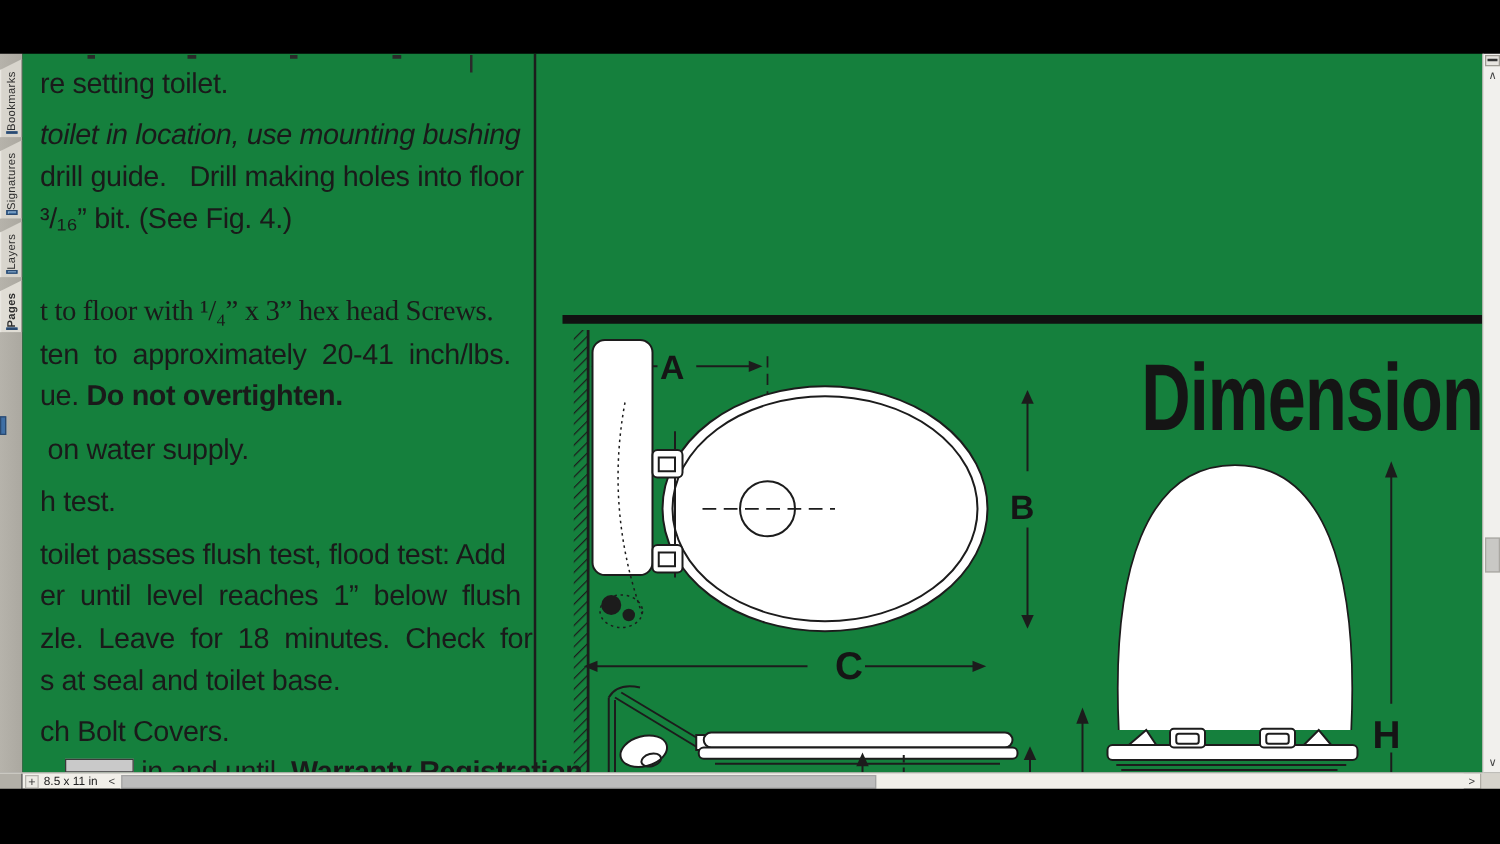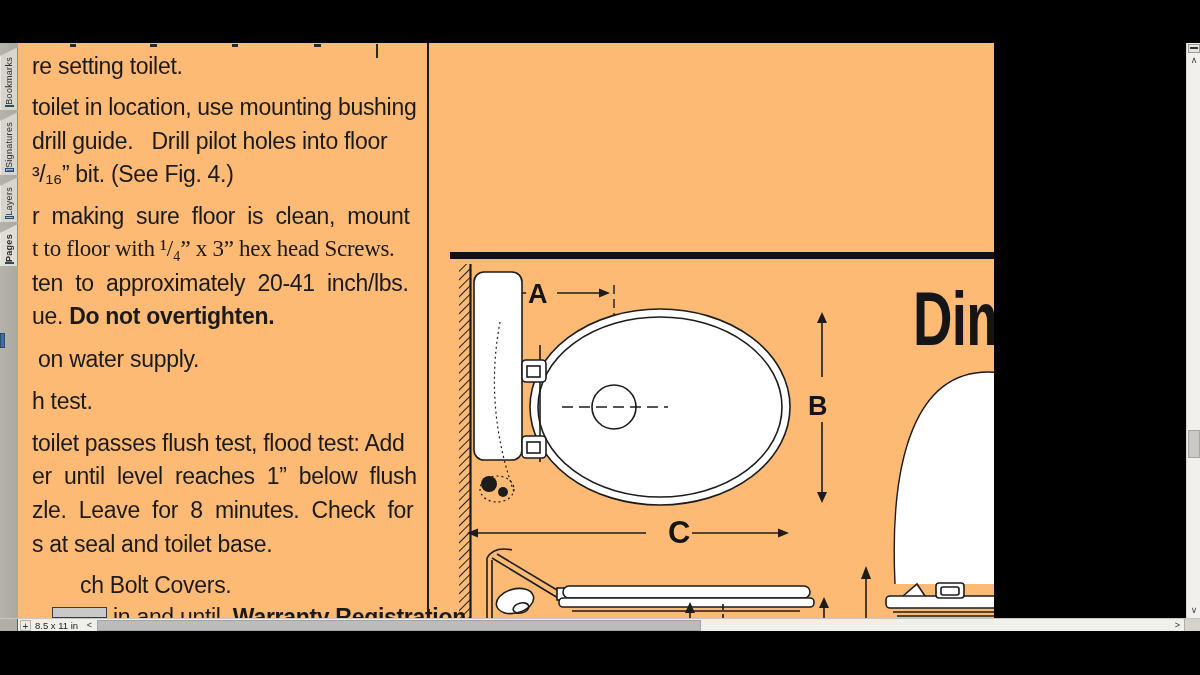--- a/index.html
+++ b/index.html
@@ -20,22 +20,22 @@
     display:flex; flex-direction:column; align-items:center;
     justify-content:space-between; padding:10px 0 3px 0; cursor:pointer; }
   .nav-tab .vtext { writing-mode:vertical-rl; transform:rotate(180deg);
     font-size:9px; color:#2e2e2e; letter-spacing:0.3px; white-space:nowrap; }
   .tab-icon { width:9px; height:10px; background:#4577a8;
     border:1px solid #2b4a70; box-shadow:inset 1px 1px 0 #9fc0dd; }
   #splitter-handle { position:absolute; left:0; top:333px; width:5px; height:15px;
     background:#3f6fa5; border:1px solid #2b4a70; cursor:pointer; }
 
   
-  #doc-area { position:absolute; left:18px; top:43px; width:976px; height:575px;
-    background:#fdba74; overflow:hidden; }
+  #doc-area { position:absolute; left:18px; top:43px; width:1168px; height:575px;
+    background:#15803d; overflow:hidden; }
   .remnant { position:absolute; background:#2a2a2a; }
 
   .doc-line { position:absolute; left:14px; white-space:pre; font-size:23px;
     color:#1a1a1a; letter-spacing:-0.3px; }
   .doc-line b { font-weight:bold; }
 
   #col-divider { position:absolute; left:409px; top:0; width:2px; height:575px;
     background:#1c1c1c; }
 
   #form-remnant { position:absolute; left:34px; top:564px; width:55px; height:11px;
@@ -116,34 +116,33 @@
 
   <div id="doc-area">
 
     <div class="remnant" style="left:52px;  top:1px; width:6px; height:3px;"></div>
     <div class="remnant" style="left:132px; top:1px; width:7px; height:3px;"></div>
     <div class="remnant" style="left:214px; top:1px; width:6px; height:3px;"></div>
     <div class="remnant" style="left:296px; top:1px; width:7px; height:3px;"></div>
     <div class="remnant" style="left:358px; top:1px; width:2px; height:14px;"></div>
 
     <div class="doc-line" style="top:10px;"><span>re setting toilet.</span></div>
-    <div class="doc-line" style="top:51px;"><span>toilet in location, use mounting bushing</span></div>
-    <div class="doc-line" style="top:85px;"><span>drill guide.   Drill pilot holes into floor</span></div>
+    <div class="doc-line" style="top:51px;font-style:italic;"><span>toilet in location, use mounting bushing</span></div>
+    <div class="doc-line" style="top:85px;"><span>drill guide.   Drill making holes into floor</span></div>
     <div class="doc-line" style="top:118px;"><span>³/₁₆” bit. (See Fig. 4.)</span></div>
-    <div class="doc-line" style="top:160px;"><span>r  making  sure  floor  is  clean,  mount</span></div>
     <div class="doc-line" style="top:193px;font-family:Liberation Serif, serif;"><span>t to floor with ¹/₄” x 3” hex head Screws.</span></div>
     <div class="doc-line" style="top:227px;"><span>ten  to  approximately  20-41  inch/lbs.</span></div>
     <div class="doc-line" style="top:260px;"><span>ue. </span><b>Do not overtighten.</b></div>
     <div class="doc-line" style="top:303px;"><span> on water supply.</span></div>
     <div class="doc-line" style="top:345px;"><span>h test.</span></div>
     <div class="doc-line" style="top:387px;"><span>toilet passes flush test, flood test: Add</span></div>
     <div class="doc-line" style="top:420px;"><span>er  until  level  reaches  1”  below  flush</span></div>
-    <div class="doc-line" style="top:454px;"><span>zle.  Leave  for  8  minutes.  Check  for</span></div>
+    <div class="doc-line" style="top:454px;"><span>zle.  Leave  for  18  minutes.  Check  for</span></div>
     <div class="doc-line" style="top:488px;text-align:center;"><span>s at seal and toilet base.</span></div>
-    <div class="doc-line" style="top:529px;margin-left:48px;"><span>ch Bolt Covers.</span></div>
+    <div class="doc-line" style="top:529px;"><span>ch Bolt Covers.</span></div>
     <div id="form-remnant"></div>
     <div class="doc-line" style="top:561px; left:95px;"><span>in and until  </span><b>Warranty Registration</b></div>
 
     <div id="col-divider"></div>
 
     <div id="dim-title">Dimensions</div>
     <div id="label-a" class="dim-label">A</div>
     <div id="label-b" class="dim-label">B</div>
     <div id="label-c" class="dim-label">C</div>
     <div id="label-h" class="dim-label">H</div>

